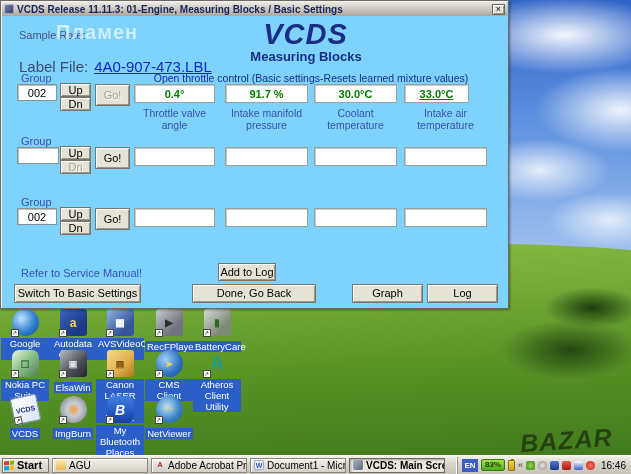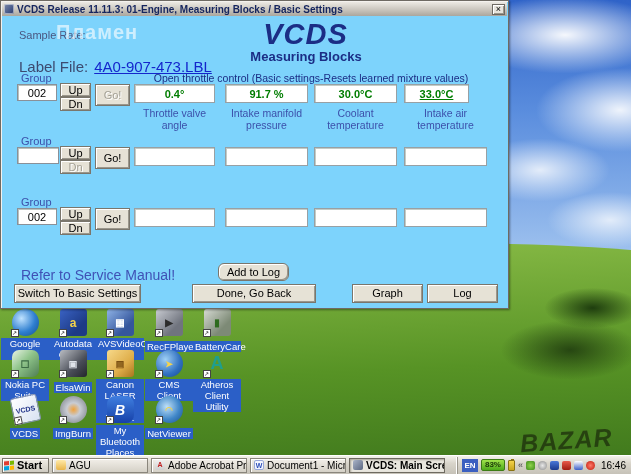--- a/index.html
+++ b/index.html
@@ -65,21 +65,21 @@
     box-shadow:inset 1px 1px 0 #fff, inset -1px -1px 0 #9b978c;
     font-size:11px; color:#000; text-align:center; font-family:"Liberation Sans", sans-serif; cursor:default; }
   .btn.sm { width:31px; height:14px; line-height:12px; }
   .btn.go { width:35px; height:22px; line-height:20px; }
   .btn.disabled { color:#a3a095; text-shadow:1px 1px 0 #fff; }
   .field { position:absolute; height:19px; background:#fff; border:1px solid #98a0a4;
     box-shadow:inset 1px 1px 0 #c3ccc6; font-size:11px; font-weight:bold; color:#007d00;
     text-align:center; line-height:18px; }
   .field-lbl { position:absolute; font-size:10.5px; color:#3c50aa; text-align:center; line-height:12px; }
 
-  .refer { position:absolute; left:20px; top:266px; font-size:14px; color:#3f51b5; }
+  .refer { position:absolute; left:20px; top:266px; font-size:11px; color:#3f51b5; }
   .btn.wide { height:19px; line-height:17px; }
 
   
   .dicon { position:absolute; width:48px; text-align:center; z-index:2; }
   .dicon .img { width:27px; height:27px; margin:0 auto; position:relative; border-radius:3px; }
   .dicon .cap { display:inline-block; margin-top:2px; background:#2b5fc7; color:#fff;
     font-size:9.5px; line-height:11px; padding:0 2px; max-width:48px; }
   .sc-arrow { position:absolute; left:-1px; bottom:-1px; width:8px; height:8px; background:#fff;
     border:1px solid #444; font-size:6px; line-height:6px; text-align:center; color:#000; }
   .glyph { position:absolute; inset:0; display:flex; align-items:center; justify-content:center;
@@ -175,21 +175,21 @@
     <div class="btn sm" style="left:59px;top:206px;">Up</div>
     <div class="btn sm" style="left:59px;top:220px;">Dn</div>
     <div class="btn go" style="left:94px;top:207px;">Go!</div>
     <div class="field" style="left:133px;top:207px;width:81px;"></div>
     <div class="field" style="left:224px;top:207px;width:83px;"></div>
     <div class="field" style="left:313px;top:207px;width:83px;"></div>
     <div class="field" style="left:403px;top:207px;width:83px;"></div>
 
     <div class="refer">Refer to Service Manual!</div>
     <div class="btn wide" style="left:13px;top:283px;width:127px;">Switch To Basic Settings</div>
-    <div class="btn wide" style="left:217px;top:262px;width:71px;height:18px;line-height:16px;border-radius:6px;">Add to Log</div>
+    <div class="btn wide" style="left:217px;top:262px;width:58px;height:18px;line-height:16px;">Add to Log</div>
     <div class="btn wide" style="left:191px;top:283px;width:124px;">Done, Go Back</div>
     <div class="btn wide" style="left:351px;top:283px;width:71px;">Graph</div>
     <div class="btn wide" style="left:426px;top:283px;width:71px;">Log</div>
   </div>
 
   <div class="dicon" style="left:1px;top:309px;">
     <div class="img" style="background:radial-gradient(circle at 35% 35%, #bfe2ff 0%, #2f7fd0 55%, #134f8c 100%);border-radius:50%;">
         <span class="sc-arrow">↗</span>
       </div>
     <span class="cap">Google Earth</span></div>

